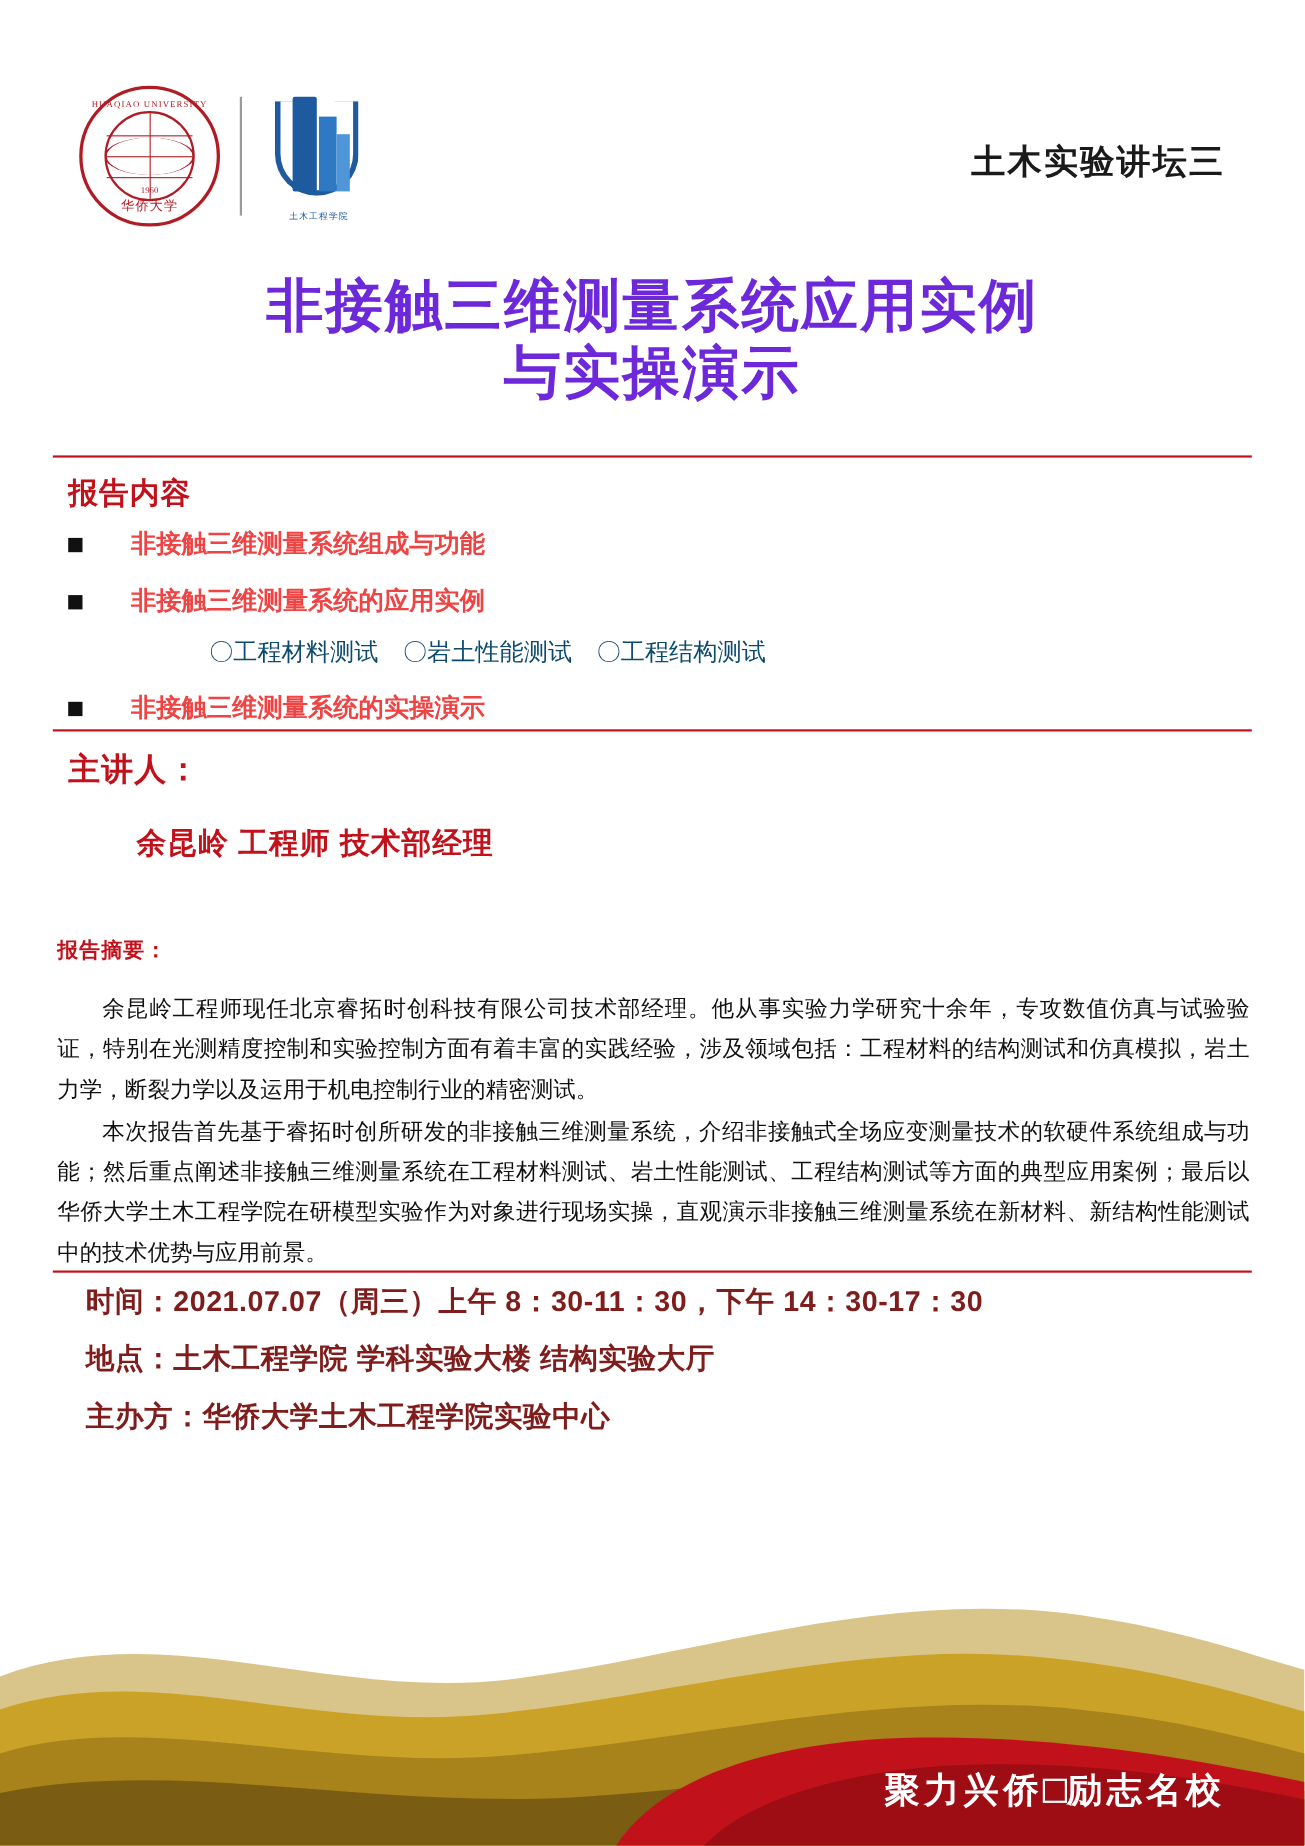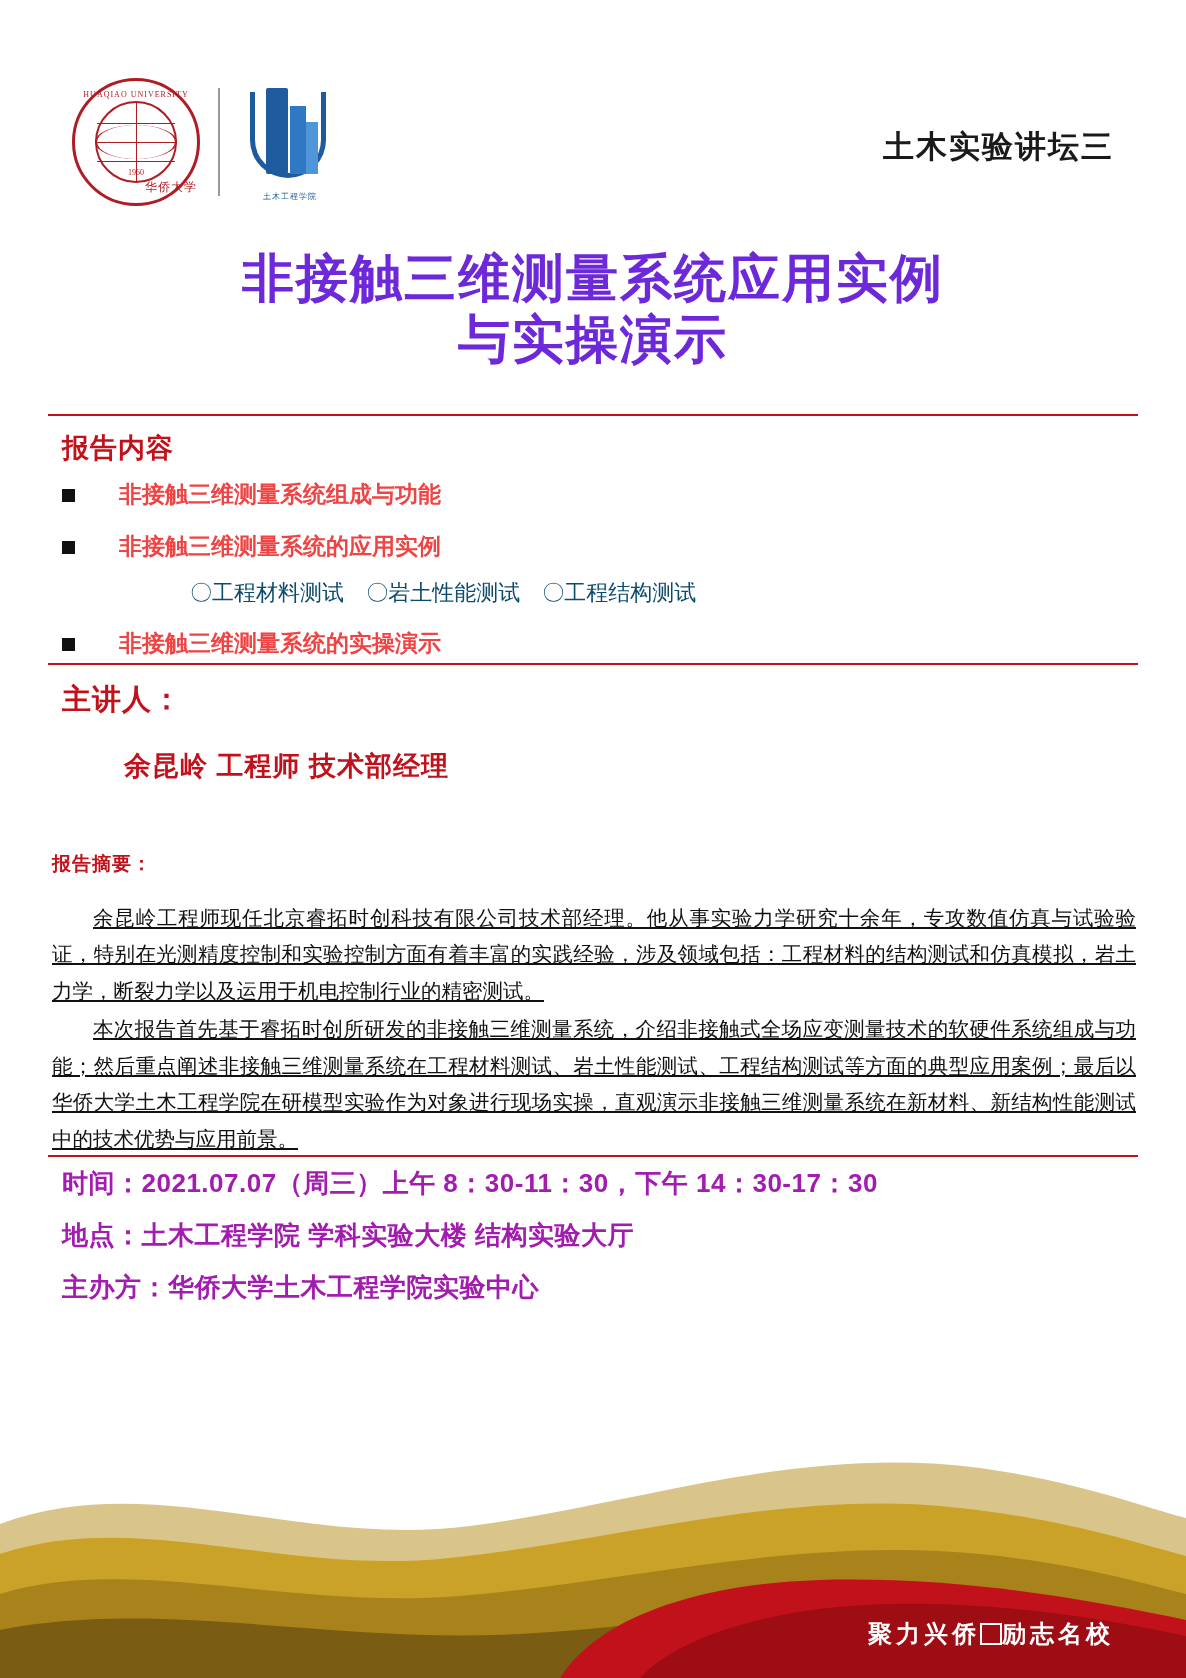--- a/index.html
+++ b/index.html
@@ -98,21 +98,21 @@
     position: absolute;
     bottom: 26px; left: 0; right: 0;
     text-align: center;
     font-size: 8px;
     color: #b01c24;
     font-family: "Liberation Serif", serif;
   }
   .seal-bot-text {
     position: absolute;
     bottom: 7px; left: 0; right: 0;
-    text-align: right;
+    text-align: center;
     font-size: 12px;
     color: #b01c24;
     font-family: Liberation Sans, sans-serif;
     letter-spacing: 1px;
   }
 
   .logo-divider {
     width: 2px;
     height: 108px;
     background: #9a9a9a;
@@ -258,39 +258,39 @@
   .abstract {
     position: absolute;
     left: 52px;
     right: 50px;
     top: 900px;
     font-family: "Liberation Serif", serif;
     font-size: 20.5px;
     line-height: 1.78;
     color: #111;
     text-align: justify;
-    text-decoration: underline;
   }
   .abstract p { margin: 0 0 2px 0; text-indent: 2em; }
 
   
   .info {
     position: absolute;
     left: 62px;
     right: 50px;
     top: 1170px;
   }
   .info-line {
     font-size: 26px;
     font-weight: bold;
-    color: #a21caf;
+    color: #7f1d1d;
     line-height: 1.0;
     margin-bottom: 26px;
     letter-spacing: 0.5px;
     font-family: "Liberation Sans", sans-serif;
+    margin-left: 16px;
   }
   .info-line.mono-nums { font-family: "Liberation Sans", sans-serif; }
 
   
   .wave-wrap {
     position: absolute;
     left: 0;
     bottom: 0;
     width: 1186px;
     height: 330px;
@@ -299,21 +299,21 @@
   .wave-wrap svg { display: block; }
 
   .slogan {
     position: absolute;
     right: 72px;
     bottom: 28px;
     display: flex;
     align-items: center;
     gap: 0;
     color: #ffffff;
-    font-size: 24px;
+    font-size: 32px;
     font-weight: bold;
     letter-spacing: 4px;
     font-family: "Liberation Serif", serif;
   }
   .slogan .seal-sq {
     width: 22px;
     height: 22px;
     border: 2px solid #ffffff;
     display: inline-block;
   }

